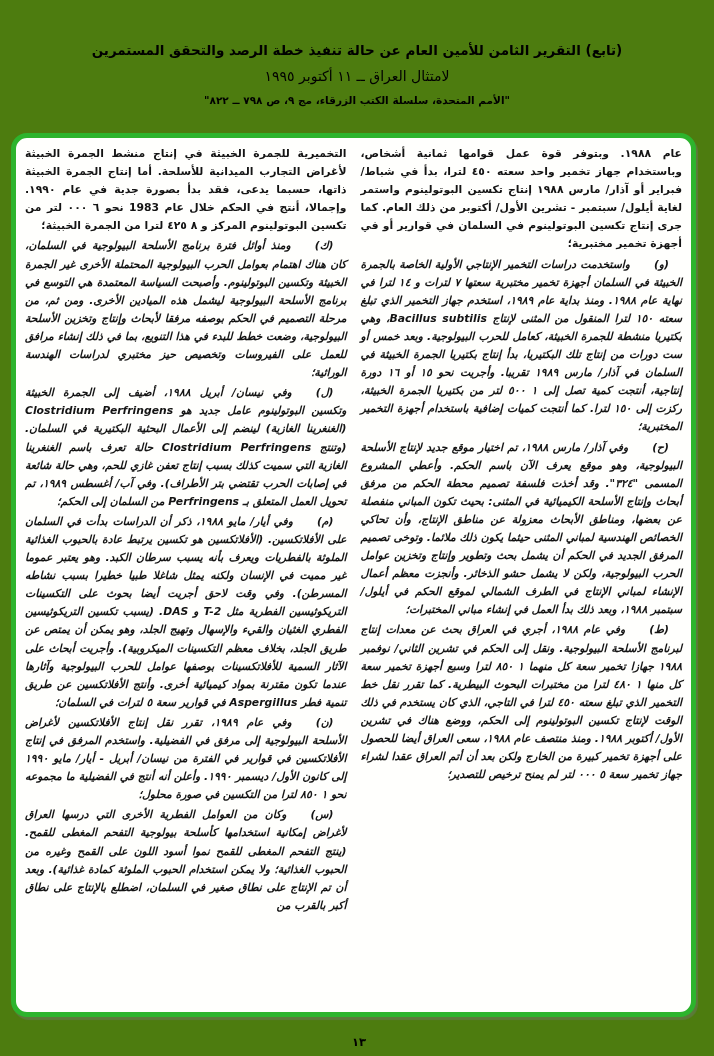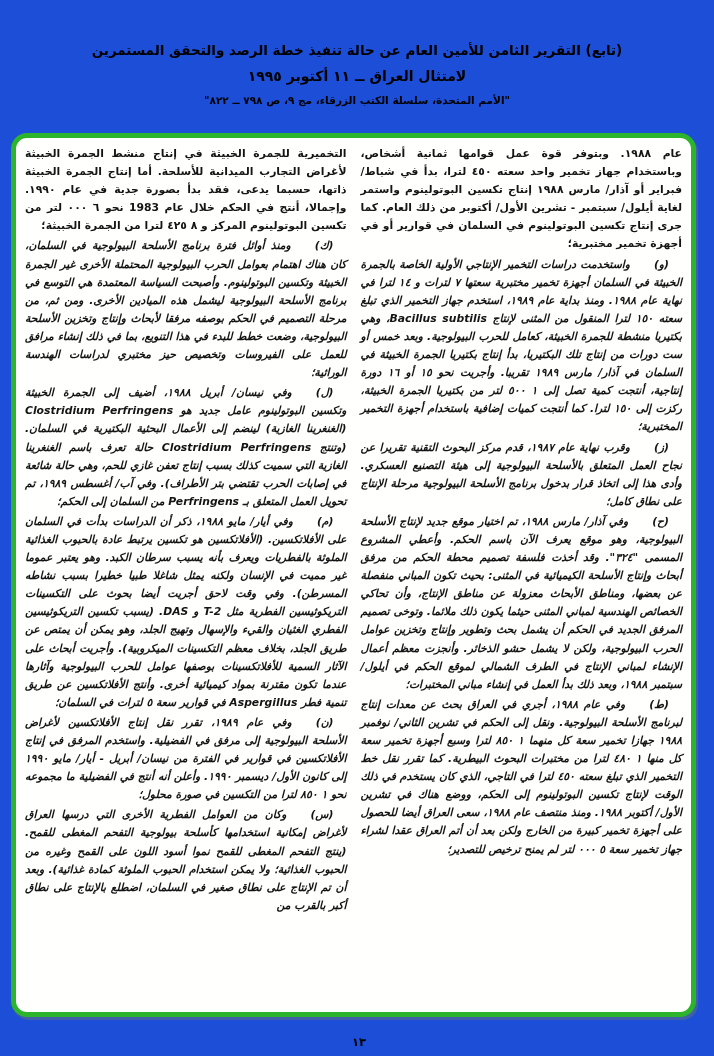--- a/index.html
+++ b/index.html
@@ -1,24 +1,24 @@
 <!DOCTYPE html>
 <html lang="ar"><head>
 <meta charset="utf-8">
 <style>
   html,body{margin:0;padding:0;background:#ffffff;}
   .page{
     position:relative;width:714px;height:1056px;margin:0 auto;
-    background:#1d4ed8;direction:rtl;
+    background:#4d7c0f;direction:rtl;
     font-family:"DejaVu Sans","Liberation Sans",sans-serif;color:#111;
     overflow:hidden;
   }
   .doc-header{position:absolute;top:42px;left:0;right:0;text-align:center;color:#000;}
   .t1{font-size:13.5px;font-weight:bold;line-height:1.3;padding:0 40px;}
-  .t2{font-size:14px;font-weight:bold;margin-top:8px;}
+  .t2{font-size:14px;font-weight:normal;margin-top:8px;}
   .t3{font-size:10.5px;font-weight:bold;margin-top:10px;}
   .content-box{
     position:absolute;top:133px;left:11px;right:18px;bottom:39px;
     border:5px solid #2db42d;border-radius:16px;background:#fffffd;
     box-shadow:2px 3px 1px rgba(110,120,110,0.45);
     padding:7px 9px 6px 9px;display:flex;gap:14px;overflow:hidden;
   }
   .col{
     flex:1 1 0;text-align:justify;font-size:10.8px;line-height:18.1px;
     font-weight:bold;color:#141414;
@@ -39,21 +39,20 @@
   <header class="doc-header">
     <div class="t1">(تابع) التقرير الثامن للأمين العام عن حالة تنفيذ خطة الرصد والتحقق المستمرين</div>
     <div class="t2">لامتثال العراق ــ ١١ أكتوبر ١٩٩٥</div>
     <div class="t3">"الأمم المتحدة، سلسلة الكتب الزرقاء، مج ٩، ص ٧٩٨ ــ ٨٢٢"</div>
   </header>
 
   <section class="content-box" style="border-color: rgb(45, 180, 45);">
     <div class="col" id="col-first">
         <p class="para"><span>عام ١٩٨٨. وبتوفر قوة عمل قوامها ثمانية أشخاص، وباستخدام جهاز تخمير واحد سعته ٤٥٠ لترا، بدأ في شباط/ فبراير أو آذار/ مارس ١٩٨٨ إنتاج تكسين البوتولينوم واستمر لغاية أيلول/ سبتمبر - تشرين الأول/ أكتوبر من ذلك العام. كما جرى إنتاج تكسين البوتولينوم في السلمان في قوارير أو في أجهزة تخمير مختبرية؛</span></p>
         <p class="para marked"><span class="marker">(و)</span><span>واستخدمت دراسات التخمير الإنتاجي الأولية الخاصة بالجمرة الخبيثة في السلمان أجهزة تخمير مختبرية سعتها ٧ لترات و ١٤ لترا في نهاية عام ١٩٨٨. ومنذ بداية عام ١٩٨٩، استخدم جهاز التخمير الذي تبلغ سعته ١٥٠ لترا المنقول من المثنى لإنتاج Bacillus subtilis، وهي بكتيريا منشطة للجمرة الخبيثة، كعامل للحرب البيولوجية. وبعد خمس أو ست دورات من إنتاج تلك البكتيريا، بدأ إنتاج بكتيريا الجمرة الخبيثة في السلمان في آذار/ مارس ١٩٨٩ تقريبا. وأجريت نحو ١٥ أو ١٦ دورة إنتاجية، أنتجت كمية تصل إلى ١ ٥٠٠ لتر من بكتيريا الجمرة الخبيثة، ركزت إلى ١٥٠ لترا. كما أنتجت كميات إضافية باستخدام أجهزة التخمير المختبرية؛</span></p>
-        <p class="para marked"><span class="marker">(ز)</span><span>وقرب نهاية عام ١٩٨٧، قدم مركز البحوث التقنية تقريرا عن نجاح العمل المتعلق بالأسلحة البيولوجية إلى هيئة التصنيع العسكري. وأدى هذا إلى اتخاذ قرار بدخول برنامج الأسلحة البيولوجية مرحلة الإنتاج على نطاق كامل؛</span></p>
         <p class="para marked"><span class="marker">(ح)</span><span>وفي آذار/ مارس ١٩٨٨، تم اختيار موقع جديد لإنتاج الأسلحة البيولوجية، وهو موقع يعرف الآن باسم الحكم. وأعطي المشروع المسمى "٣٢٤". وقد أخذت فلسفة تصميم محطة الحكم من مرفق أبحاث وإنتاج الأسلحة الكيميائية في المثنى: بحيث تكون المباني منفصلة عن بعضها، ومناطق الأبحاث معزولة عن مناطق الإنتاج، وأن تحاكي الخصائص الهندسية لمباني المثنى حيثما يكون ذلك ملائما. وتوخى تصميم المرفق الجديد في الحكم أن يشمل بحث وتطوير وإنتاج وتخزين عوامل الحرب البيولوجية، ولكن لا يشمل حشو الذخائر. وأنجزت معظم أعمال الإنشاء لمباني الإنتاج في الطرف الشمالي لموقع الحكم في أيلول/ سبتمبر ١٩٨٨، وبعد ذلك بدأ العمل في إنشاء مباني المختبرات؛</span></p>
         <p class="para marked"><span class="marker">(ط)</span><span>وفي عام ١٩٨٨، أجري في العراق بحث عن معدات إنتاج لبرنامج الأسلحة البيولوجية. ونقل إلى الحكم في تشرين الثاني/ نوفمبر ١٩٨٨ جهازا تخمير سعة كل منهما ١ ٨٥٠ لترا وسبع أجهزة تخمير سعة كل منها ١ ٤٨٠ لترا من مختبرات البحوث البيطرية. كما تقرر نقل خط التخمير الذي تبلغ سعته ٤٥٠ لترا في التاجي، الذي كان يستخدم في ذلك الوقت لإنتاج تكسين البوتولينوم إلى الحكم، ووضع هناك في تشرين الأول/ أكتوبر ١٩٨٨. ومنذ منتصف عام ١٩٨٨، سعى العراق أيضا للحصول على أجهزة تخمير كبيرة من الخارج ولكن بعد أن أتم العراق عقدا لشراء جهاز تخمير سعة ٥ ٠٠٠ لتر لم يمنح ترخيص للتصدير؛</span></p>
       </div>
     <div class="col" id="col-second">
         <p class="para"><span>التخميرية للجمرة الخبيثة في إنتاج منشط الجمرة الخبيثة لأغراض التجارب الميدانية للأسلحة. أما إنتاج الجمرة الخبيثة ذاتها، حسبما يدعى، فقد بدأ بصورة جدية في عام ١٩٩٠. وإجمالا، أنتج في الحكم خلال عام 1983 نحو ٦ ٠٠٠ لتر من تكسين البوتولينوم المركز و ٨ ٤٢٥ لترا من الجمرة الخبيثة؛</span></p>
         <p class="para marked"><span class="marker">(ك)</span><span>ومنذ أوائل فترة برنامج الأسلحة البيولوجية في السلمان، كان هناك اهتمام بعوامل الحرب البيولوجية المحتملة الأخرى غير الجمرة الخبيثة وتكسين البوتولينوم. وأصبحت السياسة المعتمدة هي التوسع في برنامج الأسلحة البيولوجية ليشمل هذه الميادين الأخرى. ومن ثم، من مرحلة التصميم في الحكم بوصفه مرفقا لأبحاث وإنتاج وتخزين الأسلحة البيولوجية، وضعت خطط للبدء في هذا التنويع، بما في ذلك إنشاء مرافق للعمل على الفيروسات وتخصيص حيز مختبري لدراسات الهندسة الوراثية؛</span></p>
         <p class="para marked"><span class="marker">(ل)</span><span>وفي نيسان/ أبريل ١٩٨٨، أضيف إلى الجمرة الخبيثة وتكسين البوتولينوم عامل جديد هو Clostridium Perfringens (الغنغرينا الغازية) لينضم إلى الأعمال البحثية البكتيرية في السلمان. (وتنتج Clostridium Perfringens حالة تعرف باسم الغنغرينا الغازية التي سميت كذلك بسبب إنتاج تعفن غازي للحم، وهي حالة شائعة في إصابات الحرب تقتضي بتر الأطراف). وفي آب/ أغسطس ١٩٨٩، تم تحويل العمل المتعلق بـ Perfringens من السلمان إلى الحكم؛</span></p>
         <p class="para marked"><span class="marker">(م)</span><span>وفي أيار/ مايو ١٩٨٨، ذكر أن الدراسات بدأت في السلمان على الأفلاتكسين. (الأفلاتكسين هو تكسين يرتبط عادة بالحبوب الغذائية الملوثة بالفطريات ويعرف بأنه يسبب سرطان الكبد. وهو يعتبر عموما غير مميت في الإنسان ولكنه يمثل شاغلا طبيا خطيرا بسبب نشاطه المسرطن). وفي وقت لاحق أجريت أيضا بحوث على التكسينات التريكوثيسين الفطرية مثل T-2 و DAS. (يسبب تكسين التريكوثيسين الفطري الغثيان والقيء والإسهال وتهيج الجلد، وهو يمكن أن يمتص عن طريق الجلد، بخلاف معظم التكسينات الميكروبية). وأجريت أبحاث على الآثار السمية للأفلاتكسينات بوصفها عوامل للحرب البيولوجية وآثارها عندما تكون مقترنة بمواد كيميائية أخرى. وأنتج الأفلاتكسين عن طريق تنمية فطر Aspergillus في قوارير سعة ٥ لترات في السلمان؛</span></p>
         <p class="para marked"><span class="marker">(ن)</span><span>وفي عام ١٩٨٩، تقرر نقل إنتاج الأفلاتكسين لأغراض الأسلحة البيولوجية إلى مرفق في الفضيلية. واستخدم المرفق في إنتاج الأفلاتكسين في قوارير في الفترة من نيسان/ أبريل - أيار/ مايو ١٩٩٠ إلى كانون الأول/ ديسمبر ١٩٩٠. وأعلن أنه أنتج في الفضيلية ما مجموعه نحو ١ ٨٥٠ لترا من التكسين في صورة محلول؛</span></p>
         <p class="para marked"><span class="marker">(س)</span><span>وكان من العوامل الفطرية الأخرى التي درسها العراق لأغراض إمكانية استخدامها كأسلحة بيولوجية التفحم المغطى للقمح. (ينتج التفحم المغطى للقمح نموا أسود اللون على القمح وغيره من الحبوب الغذائية؛ ولا يمكن استخدام الحبوب الملوثة كمادة غذائية). وبعد أن تم الإنتاج على نطاق صغير في السلمان، اضطلع بالإنتاج على نطاق أكبر بالقرب من</span></p>

